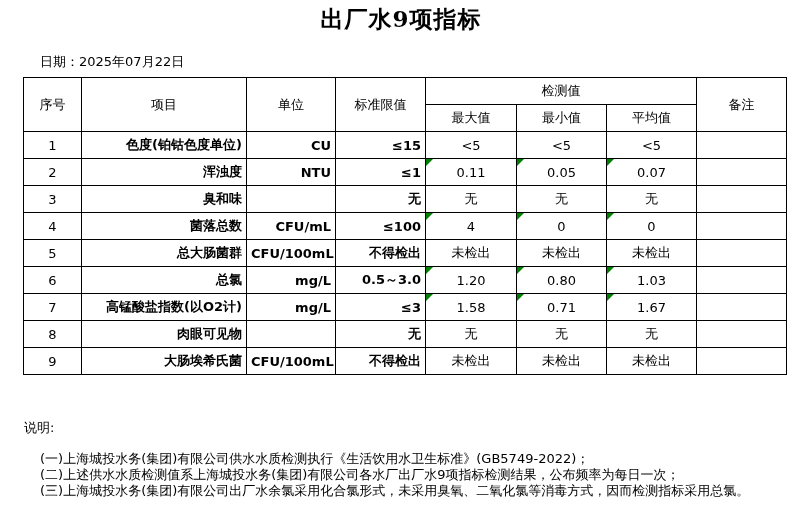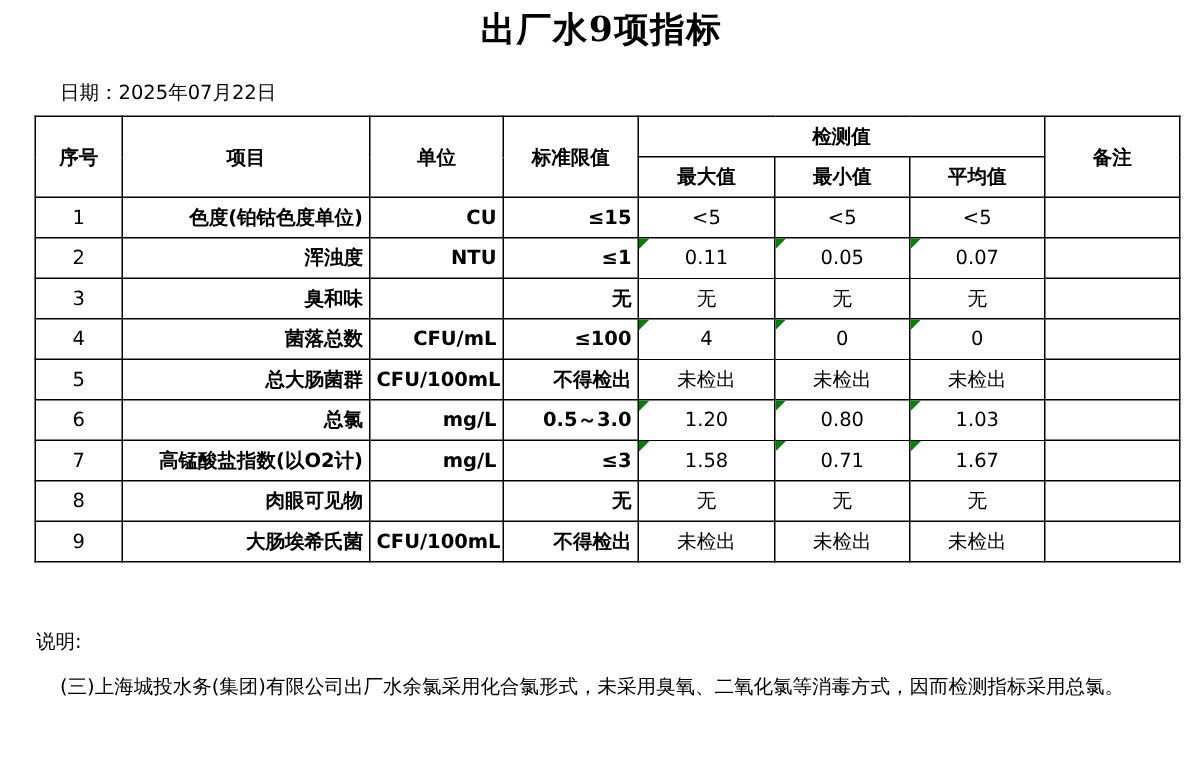--- a/index.html
+++ b/index.html
@@ -47,21 +47,21 @@
     border: 1px solid #000000;
     height: 27px;
     font-size: 13px;
     padding: 0 4px;
     white-space: nowrap;
     overflow: hidden;
     vertical-align: middle;
     background: #ffffff;
   }
   th {
-    font-weight: bold;
+    font-weight: normal;
     font-size: 13px;
   }
   td.c-center { text-align: center; }
   td.c-left   { text-align: right; font-weight: bold; }
   td.flagged  { position: relative; }
   .flag-triangle {
     position: absolute;
     top: 0;
     left: 0;
     width: 0;
@@ -212,16 +212,18 @@
             <td class="c-center"><span>未检出</span></td>
             <td class="c-center"><span>未检出</span></td>
             <td class="c-center"><span></span></td>
           </tr>
         </tbody>
     </table>
   </div>
 
   <div class="notes-label">说明:</div>
   <div class="notes-list">
+      <div class="note-line">(一)上海城投水务(集团)有限公司供水水质检测执行《生活饮用水卫生标准》(GB5749-2022)；</div>
+      <div class="note-line">(二)上述供水水质检测值系上海城投水务(集团)有限公司各水厂出厂水9项指标检测结果，公布频率为每日一次；</div>
       <div class="note-line">(三)上海城投水务(集团)有限公司出厂水余氯采用化合氯形式，未采用臭氧、二氧化氯等消毒方式，因而检测指标采用总氯。</div>
     </div>
 
 </div>
 
 </body></html>

